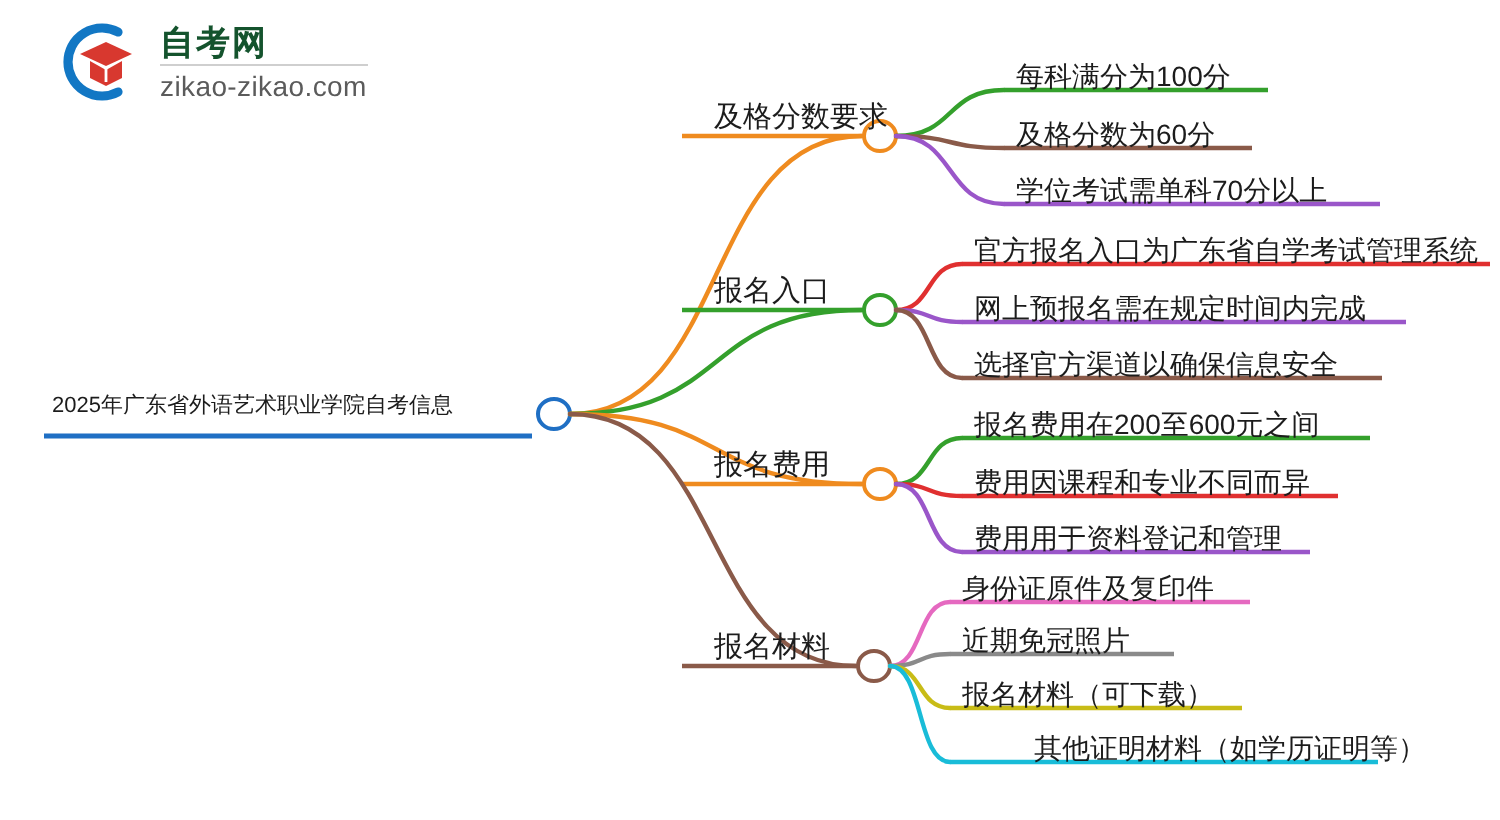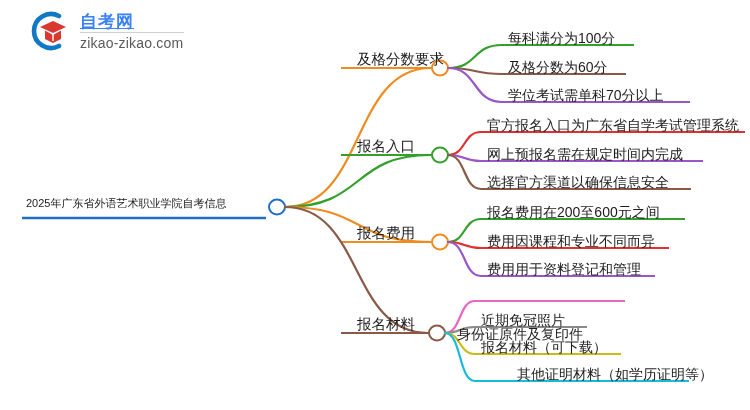--- a/index.html
+++ b/index.html
@@ -56,23 +56,22 @@
     top: 2px;
     width: 44px;
     height: 42px;
   }
   #logo .logo-text-cn {
     position: absolute;
     left: 52px;
     top: 2px;
     font-size: 17px;
     font-weight: bold;
-    color: #3b82f6;
+    color: #14532d;
     letter-spacing: 1px;
-    text-decoration: underline;
   }
   #logo .logo-rule {
     position: absolute;
     left: 52px;
     top: 24px;
     width: 104px;
     height: 1px;
     background: #cfcfcf;
   }
   #logo .logo-text-url {
@@ -154,19 +153,19 @@
       <div class="node-label leaf-label" style="left: 508px; top: 88px;">学位考试需单科70分以上</div>
       <div class="node-label branch-label" style="left: 345px; top: 139px;">报名入口</div>
       <div class="node-label leaf-label" style="left: 487px; top: 118px;">官方报名入口为广东省自学考试管理系统</div>
       <div class="node-label leaf-label" style="left: 487px; top: 147px;">网上预报名需在规定时间内完成</div>
       <div class="node-label leaf-label" style="left: 487px; top: 175px;">选择官方渠道以确保信息安全</div>
       <div class="node-label branch-label" style="left: 345px; top: 226px;">报名费用</div>
       <div class="node-label leaf-label" style="left: 487px; top: 205px;">报名费用在200至600元之间</div>
       <div class="node-label leaf-label" style="left: 487px; top: 234px;">费用因课程和专业不同而异</div>
       <div class="node-label leaf-label" style="left: 487px; top: 262px;">费用用于资料登记和管理</div>
       <div class="node-label branch-label" style="left: 345px; top: 317px;">报名材料</div>
-      <div class="node-label leaf-label" style="left: 457px; top: 287px; margin-top: 40px;">身份证原件及复印件</div>
+      <div class="node-label leaf-label" style="left: 481px; top: 287px;">身份证原件及复印件</div>
       <div class="node-label leaf-label" style="left: 481px; top: 313px;">近期免冠照片</div>
       <div class="node-label leaf-label" style="left: 481px; top: 340px;">报名材料（可下载）</div>
       <div class="node-label leaf-label" style="left: 481px; top: 367px; margin-left: 36px;">其他证明材料（如学历证明等）</div>
     </div>
 
 </div>
 
 </body></html>

